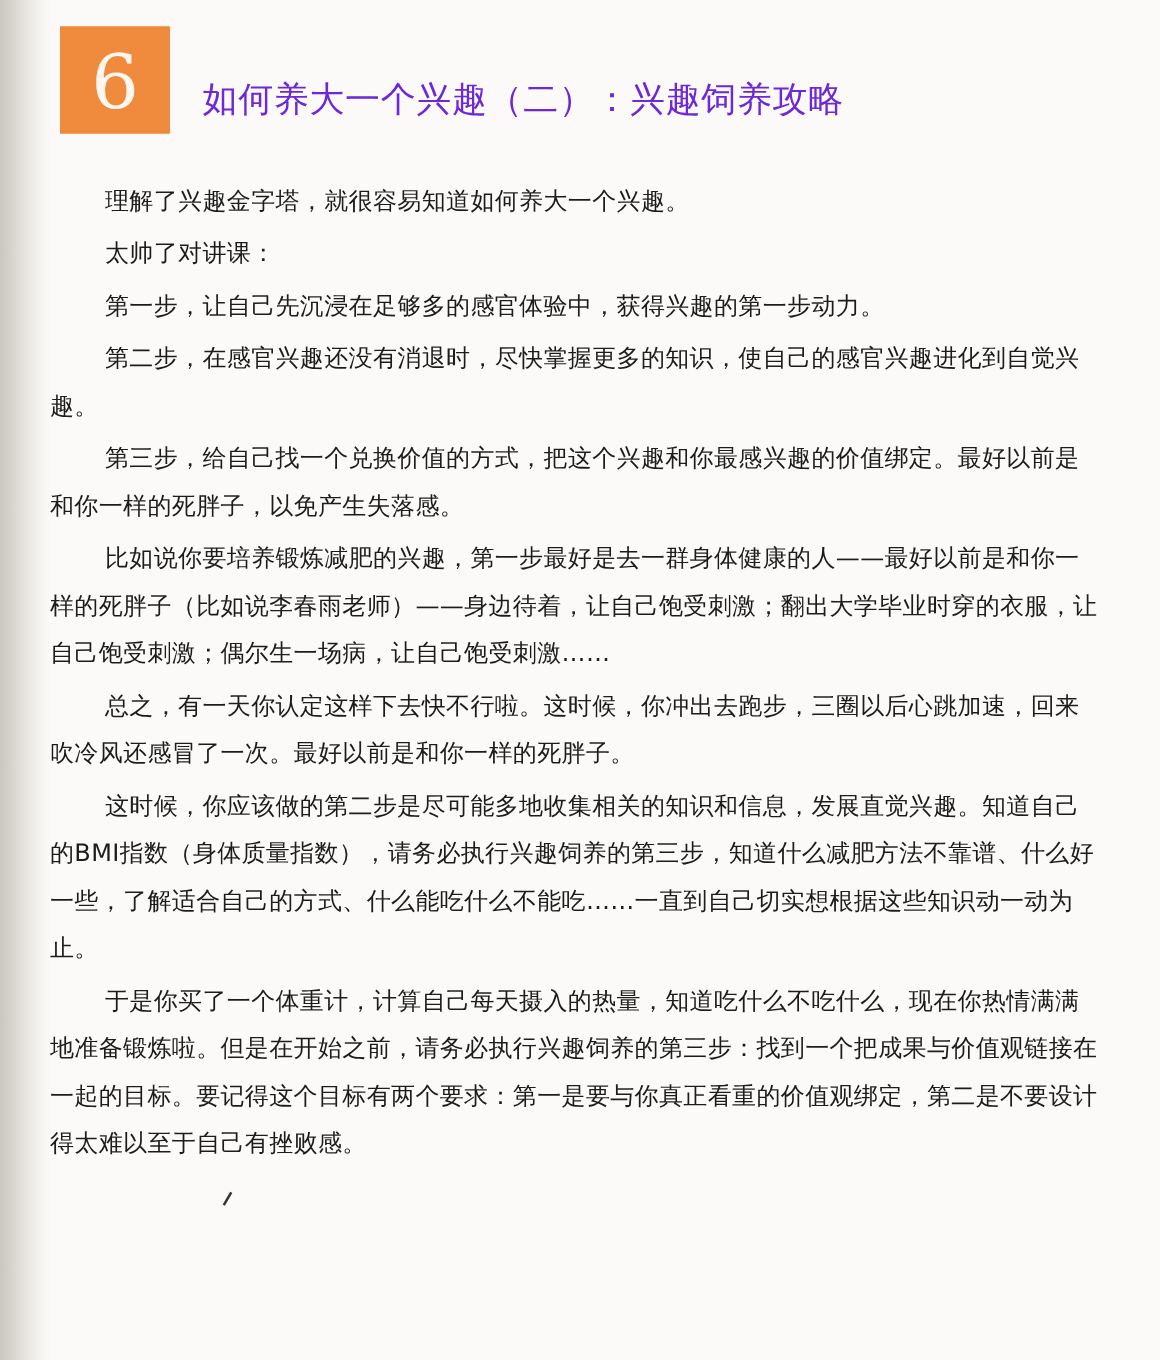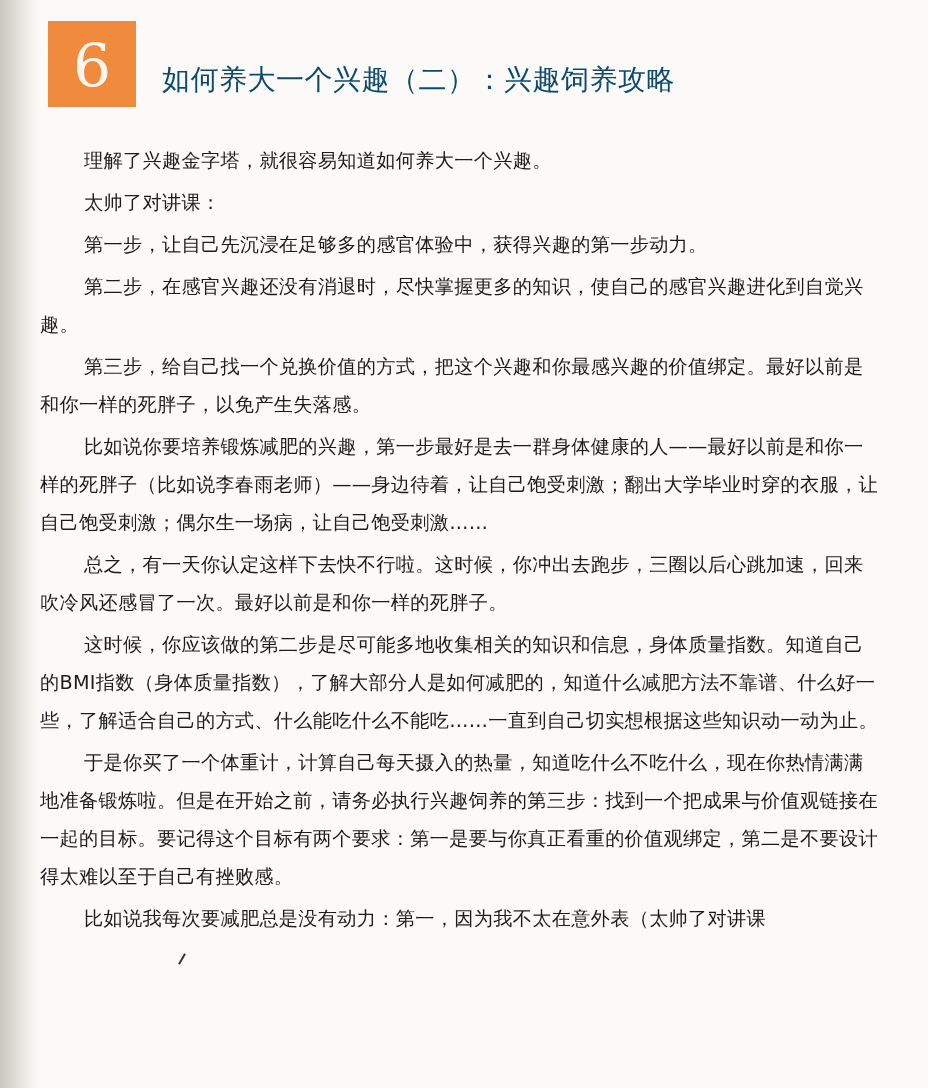--- a/index.html
+++ b/index.html
@@ -40,21 +40,21 @@
       color: #fff7ef;
       font-family: "DejaVu Serif", serif;
       font-size: 60px;
       line-height: 1;
       padding-top: 4px;
       box-sizing: border-box;
     }
     .chapter-title {
       margin-left: 26px;
       margin-bottom: 8px;
-      color: #0c4a6e;
+      color: #6d28d9;
       font-family: Liberation Mono, monospace;
       font-size: 28px;
       letter-spacing: 0.5px;
       white-space: nowrap;
     }
     .body-text {
       position: absolute;
       left: 36px;
       top: 138px;
       width: 846px;
@@ -87,18 +87,17 @@
 </div>
 
 <div class="body-text">
   <p class="indent">理解了兴趣金字塔，就很容易知道如何养大一个兴趣。</p>
   <p class="indent">太帅了对讲课：</p>
   <p class="indent">第一步，让自己先沉浸在足够多的感官体验中，获得兴趣的第一步动力。</p>
   <p class="indent">第二步，在感官兴趣还没有消退时，尽快掌握更多的知识，使自己的感官兴趣进化到自觉兴趣。</p>
   <p class="indent">第三步，给自己找一个兑换价值的方式，把这个兴趣和你最感兴趣的价值绑定。最好以前是和你一样的死胖子，以免产生失落感。</p>
   <p class="indent">比如说你要培养锻炼减肥的兴趣，第一步最好是去一群身体健康的人——最好以前是和你一样的死胖子（比如说李春雨老师）——身边待着，让自己饱受刺激；翻出大学毕业时穿的衣服，让自己饱受刺激；偶尔生一场病，让自己饱受刺激……</p>
   <p class="indent">总之，有一天你认定这样下去快不行啦。这时候，你冲出去跑步，三圈以后心跳加速，回来吹冷风还感冒了一次。最好以前是和你一样的死胖子。</p>
-  <p class="indent">这时候，你应该做的第二步是尽可能多地收集相关的知识和信息，身体质量指数。知道自己的BMI指数（身体质量指数），了解大部分人是如何减肥的，知道什么减肥方法不靠谱、什么好一些，了解适合自己的方式、什么能吃什么不能吃……一直到自己切实想根据这些知识动一动为止。</p>
+  <p class="indent">这时候，你应该做的第二步是尽可能多地收集相关的知识和信息，发展直觉兴趣。知道自己的BMI指数（身体质量指数），请务必执行兴趣饲养的第三步，知道什么减肥方法不靠谱、什么好一些，了解适合自己的方式、什么能吃什么不能吃……一直到自己切实想根据这些知识动一动为止。</p>
   <p class="indent">于是你买了一个体重计，计算自己每天摄入的热量，知道吃什么不吃什么，现在你热情满满地准备锻炼啦。但是在开始之前，请务必执行兴趣饲养的第三步：找到一个把成果与价值观链接在一起的目标。要记得这个目标有两个要求：第一是要与你真正看重的价值观绑定，第二是不要设计得太难以至于自己有挫败感。</p>
-  <p class="indent">比如说我每次要减肥总是没有动力：第一，因为我不太在意外表（太帅了对讲课</p>
 </div>
 
 <div class="page-mark" style="left:176px; top:958px;"></div>
 
 </body></html>

